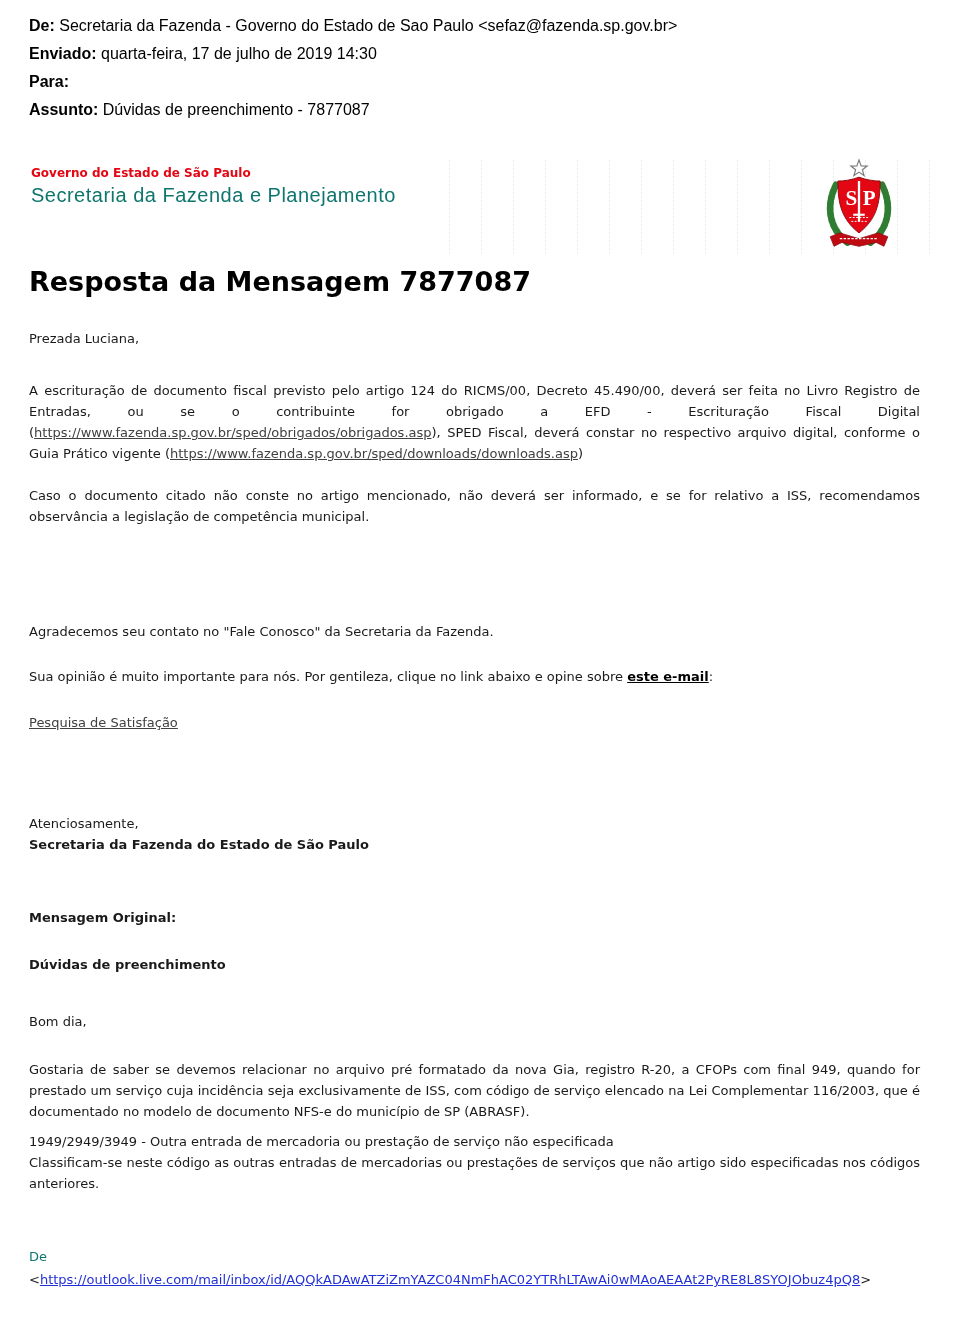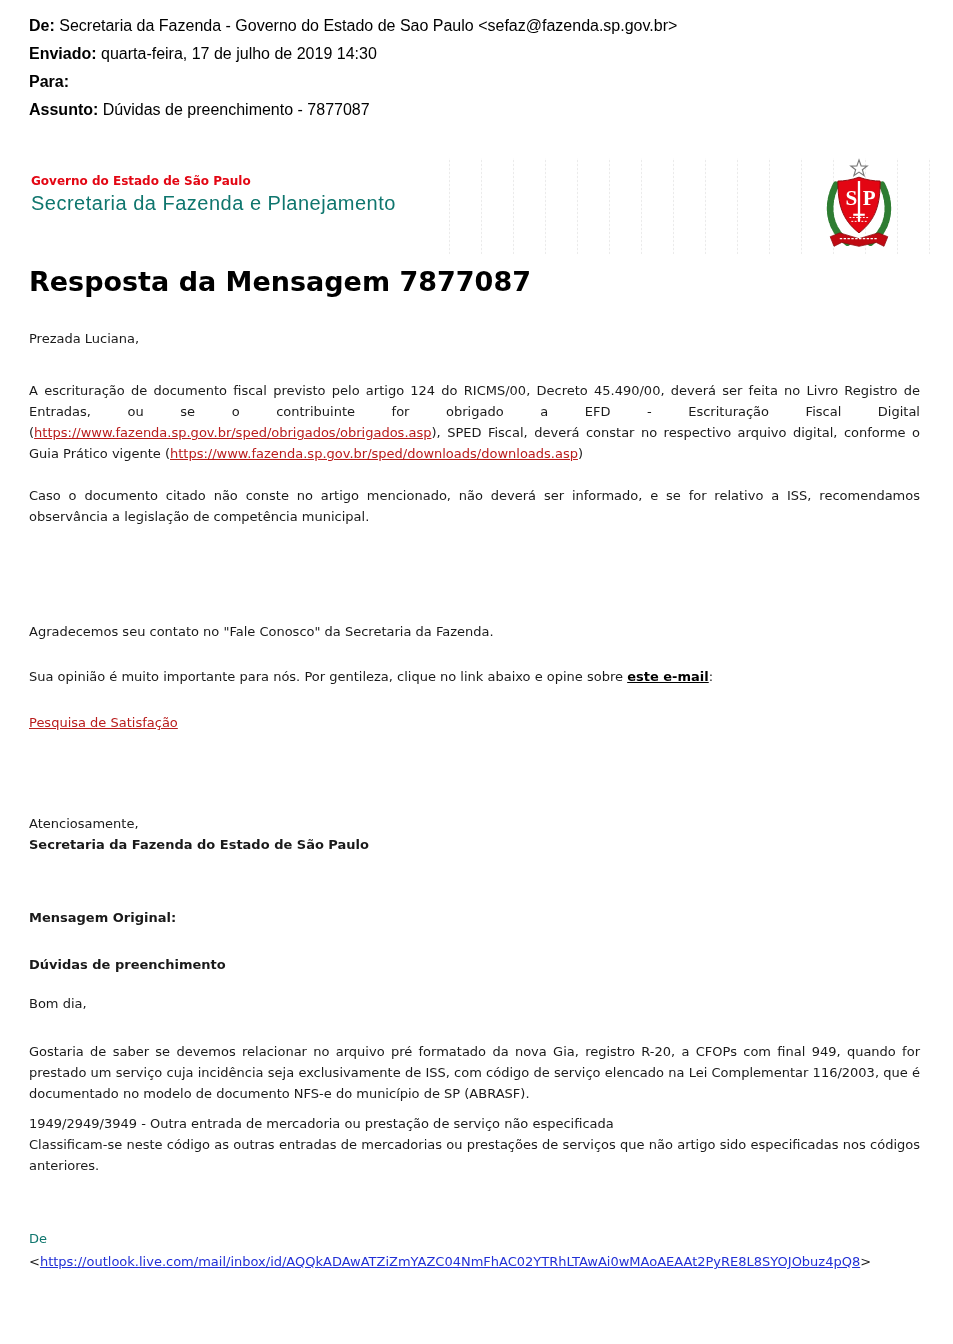--- a/index.html
+++ b/index.html
@@ -19,21 +19,21 @@
   .hdr-value { color: #000; }
 
   
   .banner { position: relative; margin-top: 34px; height: 96px; }
   .banner-grid {
     position: absolute; left: 435px; right: 10px; top: 0; bottom: 0;
     background:
       repeating-linear-gradient(to bottom, rgba(255,255,255,0.85) 0 2px, transparent 2px 4px),
       repeating-linear-gradient(to right, rgba(130,130,130,0.16) 0 1px, transparent 1px 32px);
   }
-  .banner-text { position: absolute; left: 17px; top: 16px; }
+  .banner-text { position: absolute; left: 17px; top: 8px; }
   .gov-line {
     font-family: "DejaVu Sans", sans-serif;
     font-size: 12px; font-weight: bold; color: #e30613; margin-bottom: 4px;
   }
   .secretaria-line {
     font-family: "Liberation Sans", sans-serif;
     font-size: 20px; color: #0f766e; letter-spacing: 0.5px;
   }
   .logo { position: absolute; right: 55px; top: 0; width: 78px; height: 96px; }
 
@@ -42,33 +42,33 @@
     margin: 12px 15px 0 15px;
     font-family: "DejaVu Sans", sans-serif;
     font-size: 27px; font-weight: bold; color: #000;
   }
 
   
   .bodytext { padding: 0 33px 0 15px; font-size: 13px; line-height: 21px; color: #1a1a1a; }
   .para { text-align: justify; }
   .line { text-align: left; }
   .b { font-weight: bold; }
-  a.lnk { color: #b91c1c; text-decoration: underline; cursor: pointer; }
+  a.lnk { color: #404040; text-decoration: underline; cursor: pointer; }
   .bold-underline { font-weight: bold; text-decoration: underline; color: #000; }
 
   .m-greeting   { margin-top: 31px; }
   .m-para1      { margin-top: 31px; }
   .m-para2      { margin-top: 21px; }
   .m-thanks     { margin-top: 94px; }
   .m-opinion    { margin-top: 24px; }
   .m-survey     { margin-top: 25px; }
   .m-closing    { margin-top: 80px; }
   .m-origlabel  { margin-top: 52px; }
   .m-origsubj   { margin-top: 26px; }
-  .m-greeting2  { margin-top: 18px; }
+  .m-greeting2  { margin-top: 36px; }
   .m-origbody   { margin-top: 27px; }
   .m-cfop       { margin-top: 9px; }
 
   
   .footer { padding: 0 33px 0 15px; font-size: 13px; line-height: 22px; }
   .footer-de { margin-top: 52px; color: #0f766e; font-size: 13px; }
   .footer-link { margin-top: 1px; word-break: break-all; }
   .footer-link a.lnk { color: #2230d6; }
 </style>
 </head>

